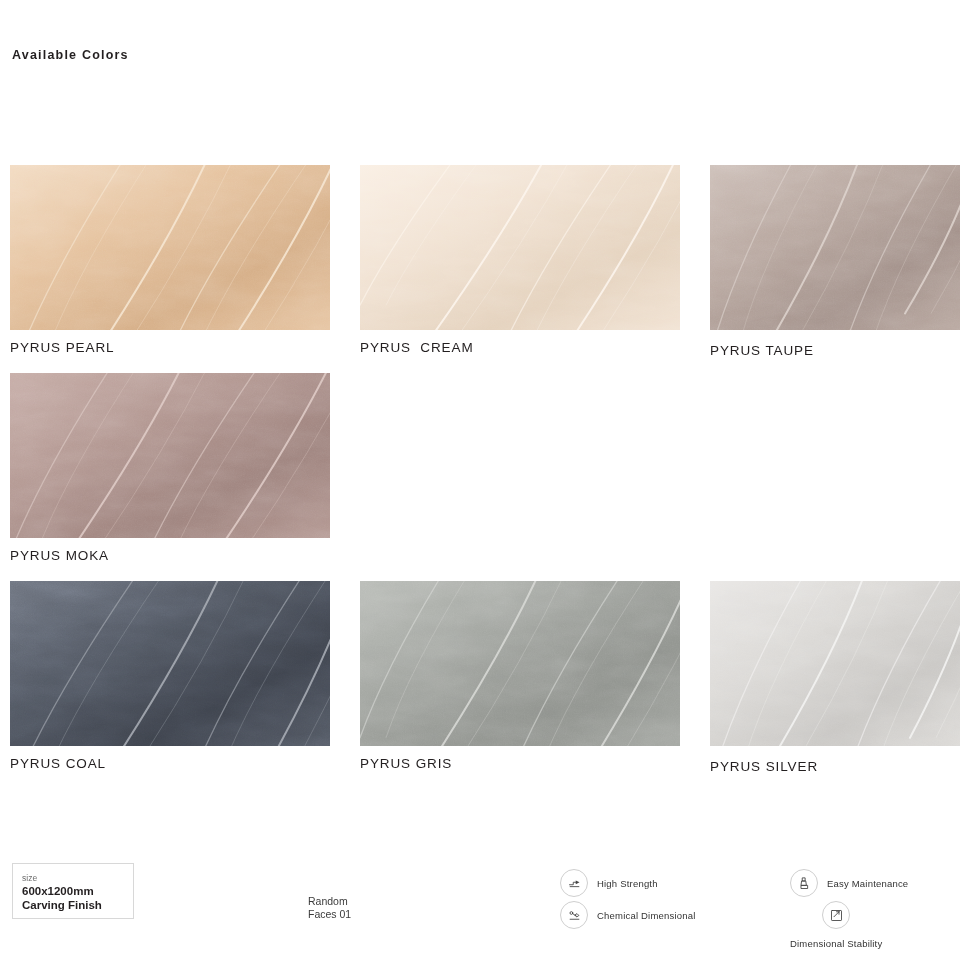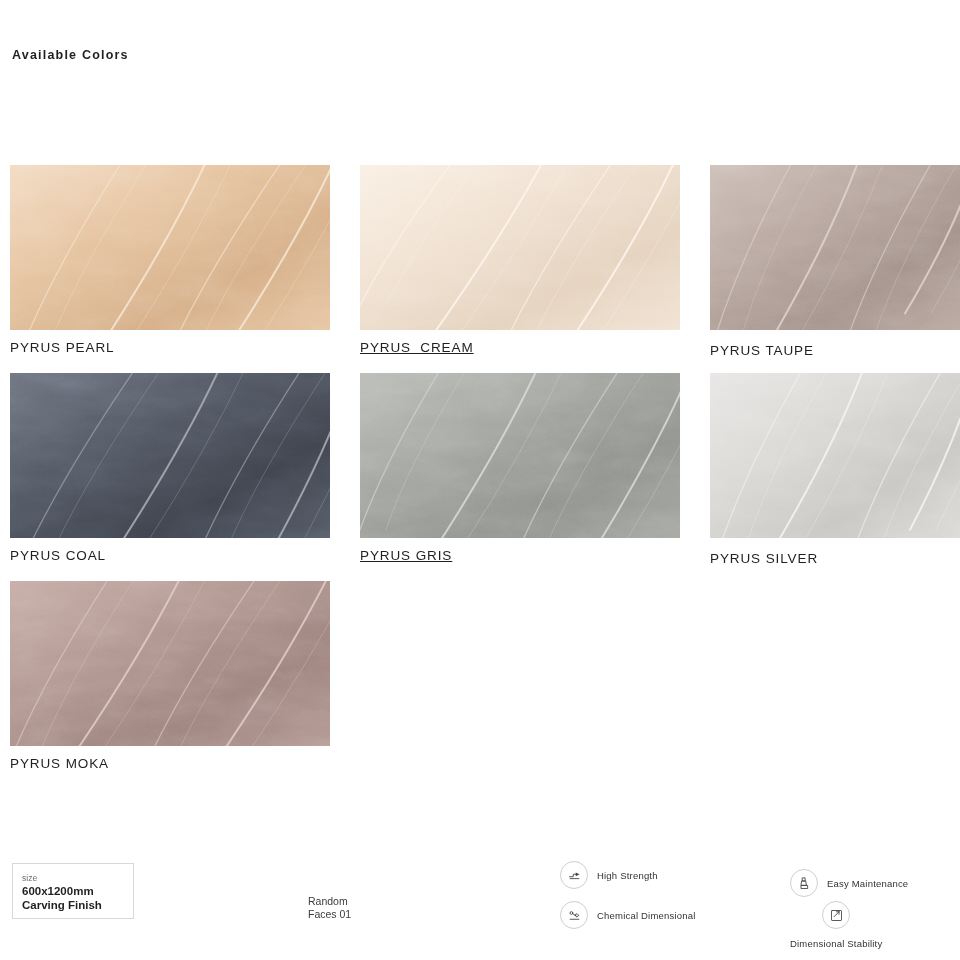--- a/index.html
+++ b/index.html
@@ -27,21 +27,21 @@
     left:0; top:165px;
     width:960px;
   }
   .row{ position:relative; height:208px;padding-left:23px; }
   .cell{
     position:absolute;
     top:0;
     width:320px;
   }
   .cell.c0{ left:10px; }
-  .cell.c1{ left:360px;text-decoration:underline; }
+  .cell.c1{ left:360px; }
   .cell.c2{ left:710px; width:276px; }
 
   .swatch{
     width:320px;height:165px;
     position:relative;
     overflow:hidden;
   }
   .cell.c2 .swatch{ width:250px; }
   .caption{
     margin-top:10px;
@@ -83,21 +83,21 @@
   }
   .feature .ico{
     width:26px;height:26px;border-radius:50%;
     border:1px solid #cfcfcf;
     display:flex;align-items:center;justify-content:center;
     flex:0 0 auto;
   }
   .feature .ico svg{ display:block; }
   .feature .txt{ font-size:9.5px; color:#333; letter-spacing:.2px; }
 
-  .f-hs{ left:560px; top:16px;justify-content:flex-end; }
+  .f-hs{ left:560px; top:24px;justify-content:flex-end; }
   .f-cr{ left:560px; top:56px; }
   .f-em{ left:790px; top:24px; }
   .f-ds{ left:790px; top:56px;flex-direction:column; }
 </style>
 </head>
 <body>
 
 <div class="page-title">Available Colors</div>
 
 <div class="grid">
@@ -202,20 +202,57 @@
             <path d="M 221 148.5 Q 264.75 74.375 288.5 8.25" stroke="#ded3ce" stroke-width="0.8" fill="none" opacity="0.38"></path>
             <rect width="250" height="165" filter="url(#fg2)" opacity="0.10" style="mix-blend-mode: overlay;"></rect>
           </svg>
         </div>
       <div class="caption">PYRUS TAUPE</div>
     </div>
   </div>
 
   <div class="row">
     <div class="cell c0">
+      <div class="swatch" id="sw6">
+          <svg width="320" height="165" viewBox="0 0 320 165" style="position: absolute; inset: 0px;">
+            <defs>
+              <linearGradient id="g6" x1="0" y1="0" x2="1" y2="1">
+                <stop offset="0" stop-color="#c6aca6"></stop>
+                <stop offset="0.35" stop-color="#b39791"></stop>
+                <stop offset="0.7" stop-color="#9d817c"></stop>
+                <stop offset="1" stop-color="#b39791"></stop>
+              </linearGradient>
+              <filter id="f6" x="-10%" y="-10%" width="120%" height="120%">
+                <feTurbulence type="fractalNoise" baseFrequency="0.018 0.05" numOctaves="4" seed="85"></feTurbulence>
+                <feColorMatrix type="saturate" values="0"></feColorMatrix>
+              </filter>
+              <filter id="fg6">
+                <feTurbulence type="fractalNoise" baseFrequency="0.9" numOctaves="2" seed="33"></feTurbulence>
+                <feColorMatrix type="saturate" values="0"></feColorMatrix>
+              </filter>
+            </defs>
+            <rect width="320" height="165" fill="url(#g6)"></rect>
+            <rect width="320" height="165" filter="url(#f6)" opacity="0.22" style="mix-blend-mode: overlay;"></rect>
+            <path d="M 6.4 165 Q 38.400000000000006 90.375 102.4 -8.25" stroke="#e0cdc8" stroke-width="1.3" fill="none" opacity="0.6" stroke-linecap="round"></path>
+            <path d="M 32.4 165 Q 60.400000000000006 96.375 128.4 -8.25" stroke="#e0cdc8" stroke-width="0.8" fill="none" opacity="0.38"></path>
+            <path d="M 64 173.25 Q 132.4 72.5 172.8 -8.25" stroke="#e0cdc8" stroke-width="2" fill="none" opacity="0.85" stroke-linecap="round"></path>
+            <path d="M 90 173.25 Q 154.4 78.5 198.8 -8.25" stroke="#e0cdc8" stroke-width="0.8" fill="none" opacity="0.38"></path>
+            <path d="M 140.8 173.25 Q 179.20000000000002 94.5 249.60000000000002 -8.25" stroke="#e0cdc8" stroke-width="1.3" fill="none" opacity="0.6" stroke-linecap="round"></path>
+            <path d="M 166.8 173.25 Q 201.20000000000002 100.5 275.6 -8.25" stroke="#e0cdc8" stroke-width="0.8" fill="none" opacity="0.38"></path>
+            <path d="M 211.20000000000002 173.25 Q 279.6 72.5 320 -8.25" stroke="#e0cdc8" stroke-width="2" fill="none" opacity="0.85" stroke-linecap="round"></path>
+            <path d="M 237.20000000000002 173.25 Q 301.6 78.5 346 -8.25" stroke="#e0cdc8" stroke-width="0.8" fill="none" opacity="0.38"></path>
+            <rect width="320" height="165" filter="url(#fg6)" opacity="0.10" style="mix-blend-mode: overlay;"></rect>
+          </svg>
+        </div>
+      <div class="caption">PYRUS MOKA</div>
+    </div>
+  </div>
+
+  <div class="row">
+    <div class="cell c0">
       <div class="swatch" id="sw3">
           <svg width="320" height="165" viewBox="0 0 320 165" style="position: absolute; inset: 0px;">
             <defs>
               <linearGradient id="g3" x1="0" y1="0" x2="1" y2="1">
                 <stop offset="0" stop-color="#6e7480"></stop>
                 <stop offset="0.35" stop-color="#545a65"></stop>
                 <stop offset="0.7" stop-color="#3e434d"></stop>
                 <stop offset="1" stop-color="#545a65"></stop>
               </linearGradient>
               <filter id="f3" x="-10%" y="-10%" width="120%" height="120%">
@@ -305,57 +342,20 @@
             <path d="M 171 173.25 Q 196 100.5 261 -8.25" stroke="#f5f4f3" stroke-width="0.8" fill="none" opacity="0.38"></path>
             <path d="M 200 156.75 Q 246.5 68.375 265 0" stroke="#f5f4f3" stroke-width="2" fill="none" opacity="0.85" stroke-linecap="round"></path>
             <path d="M 226 156.75 Q 268.5 74.375 291 0" stroke="#f5f4f3" stroke-width="0.8" fill="none" opacity="0.38"></path>
             <rect width="250" height="165" filter="url(#fg5)" opacity="0.10" style="mix-blend-mode: overlay;"></rect>
           </svg>
         </div>
       <div class="caption">PYRUS SILVER</div>
     </div>
   </div>
 
-  <div class="row">
-    <div class="cell c0">
-      <div class="swatch" id="sw6">
-          <svg width="320" height="165" viewBox="0 0 320 165" style="position: absolute; inset: 0px;">
-            <defs>
-              <linearGradient id="g6" x1="0" y1="0" x2="1" y2="1">
-                <stop offset="0" stop-color="#c6aca6"></stop>
-                <stop offset="0.35" stop-color="#b39791"></stop>
-                <stop offset="0.7" stop-color="#9d817c"></stop>
-                <stop offset="1" stop-color="#b39791"></stop>
-              </linearGradient>
-              <filter id="f6" x="-10%" y="-10%" width="120%" height="120%">
-                <feTurbulence type="fractalNoise" baseFrequency="0.018 0.05" numOctaves="4" seed="85"></feTurbulence>
-                <feColorMatrix type="saturate" values="0"></feColorMatrix>
-              </filter>
-              <filter id="fg6">
-                <feTurbulence type="fractalNoise" baseFrequency="0.9" numOctaves="2" seed="33"></feTurbulence>
-                <feColorMatrix type="saturate" values="0"></feColorMatrix>
-              </filter>
-            </defs>
-            <rect width="320" height="165" fill="url(#g6)"></rect>
-            <rect width="320" height="165" filter="url(#f6)" opacity="0.22" style="mix-blend-mode: overlay;"></rect>
-            <path d="M 6.4 165 Q 38.400000000000006 90.375 102.4 -8.25" stroke="#e0cdc8" stroke-width="1.3" fill="none" opacity="0.6" stroke-linecap="round"></path>
-            <path d="M 32.4 165 Q 60.400000000000006 96.375 128.4 -8.25" stroke="#e0cdc8" stroke-width="0.8" fill="none" opacity="0.38"></path>
-            <path d="M 64 173.25 Q 132.4 72.5 172.8 -8.25" stroke="#e0cdc8" stroke-width="2" fill="none" opacity="0.85" stroke-linecap="round"></path>
-            <path d="M 90 173.25 Q 154.4 78.5 198.8 -8.25" stroke="#e0cdc8" stroke-width="0.8" fill="none" opacity="0.38"></path>
-            <path d="M 140.8 173.25 Q 179.20000000000002 94.5 249.60000000000002 -8.25" stroke="#e0cdc8" stroke-width="1.3" fill="none" opacity="0.6" stroke-linecap="round"></path>
-            <path d="M 166.8 173.25 Q 201.20000000000002 100.5 275.6 -8.25" stroke="#e0cdc8" stroke-width="0.8" fill="none" opacity="0.38"></path>
-            <path d="M 211.20000000000002 173.25 Q 279.6 72.5 320 -8.25" stroke="#e0cdc8" stroke-width="2" fill="none" opacity="0.85" stroke-linecap="round"></path>
-            <path d="M 237.20000000000002 173.25 Q 301.6 78.5 346 -8.25" stroke="#e0cdc8" stroke-width="0.8" fill="none" opacity="0.38"></path>
-            <rect width="320" height="165" filter="url(#fg6)" opacity="0.10" style="mix-blend-mode: overlay;"></rect>
-          </svg>
-        </div>
-      <div class="caption">PYRUS MOKA</div>
-    </div>
-  </div>
-
 </div>
 
 <div class="footer">
 
   <div class="size-box">
     <div class="lbl">size</div>
     <div class="val">600x1200mm</div>
     <div class="val">Carving Finish</div>
   </div>
 

